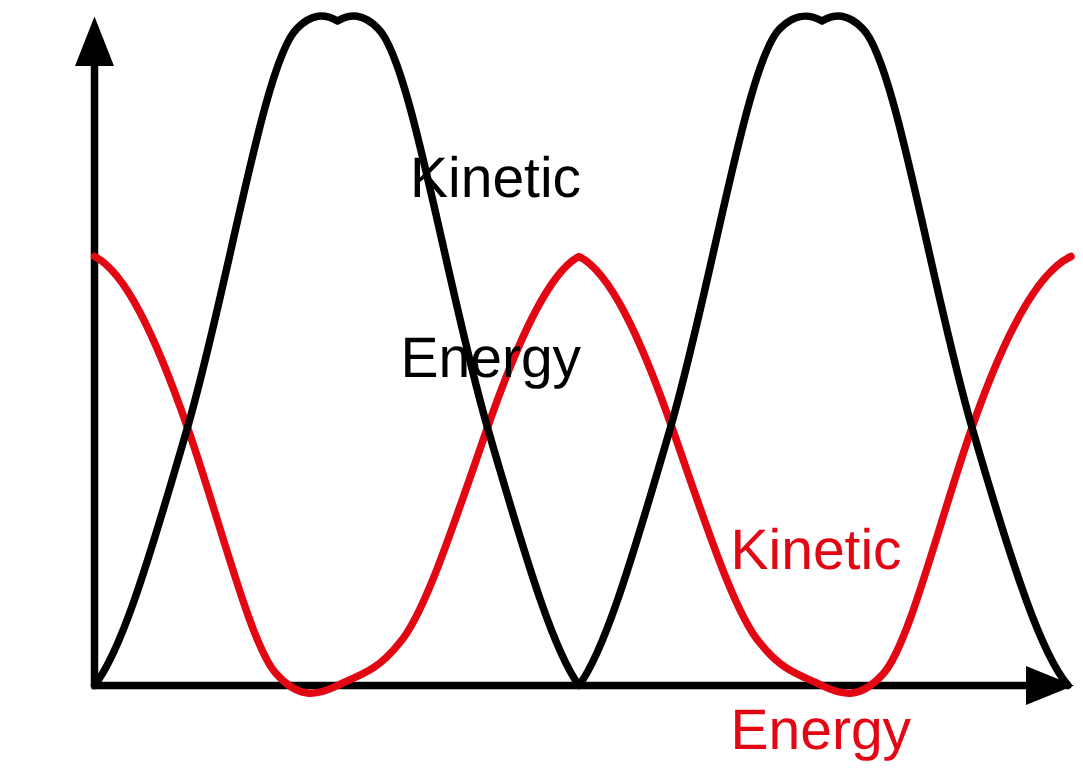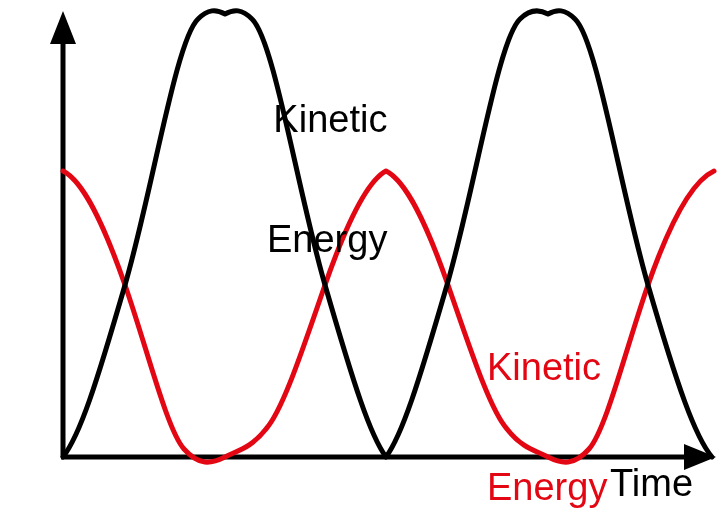--- a/index.html
+++ b/index.html
@@ -102,15 +102,14 @@
   <div class="label-block" id="kinetic-label">
     <span class="label-line">Kinetic</span>
     <span class="label-line">Energy</span>
   </div>
 
   <div class="label-block" id="elastic-label">
     <span class="label-line">Kinetic</span>
     <span class="label-line">Energy</span>
   </div>
 
-  <div class="label-block" id="time-label">Time</div>
 
 </div>
 
 </body></html>

